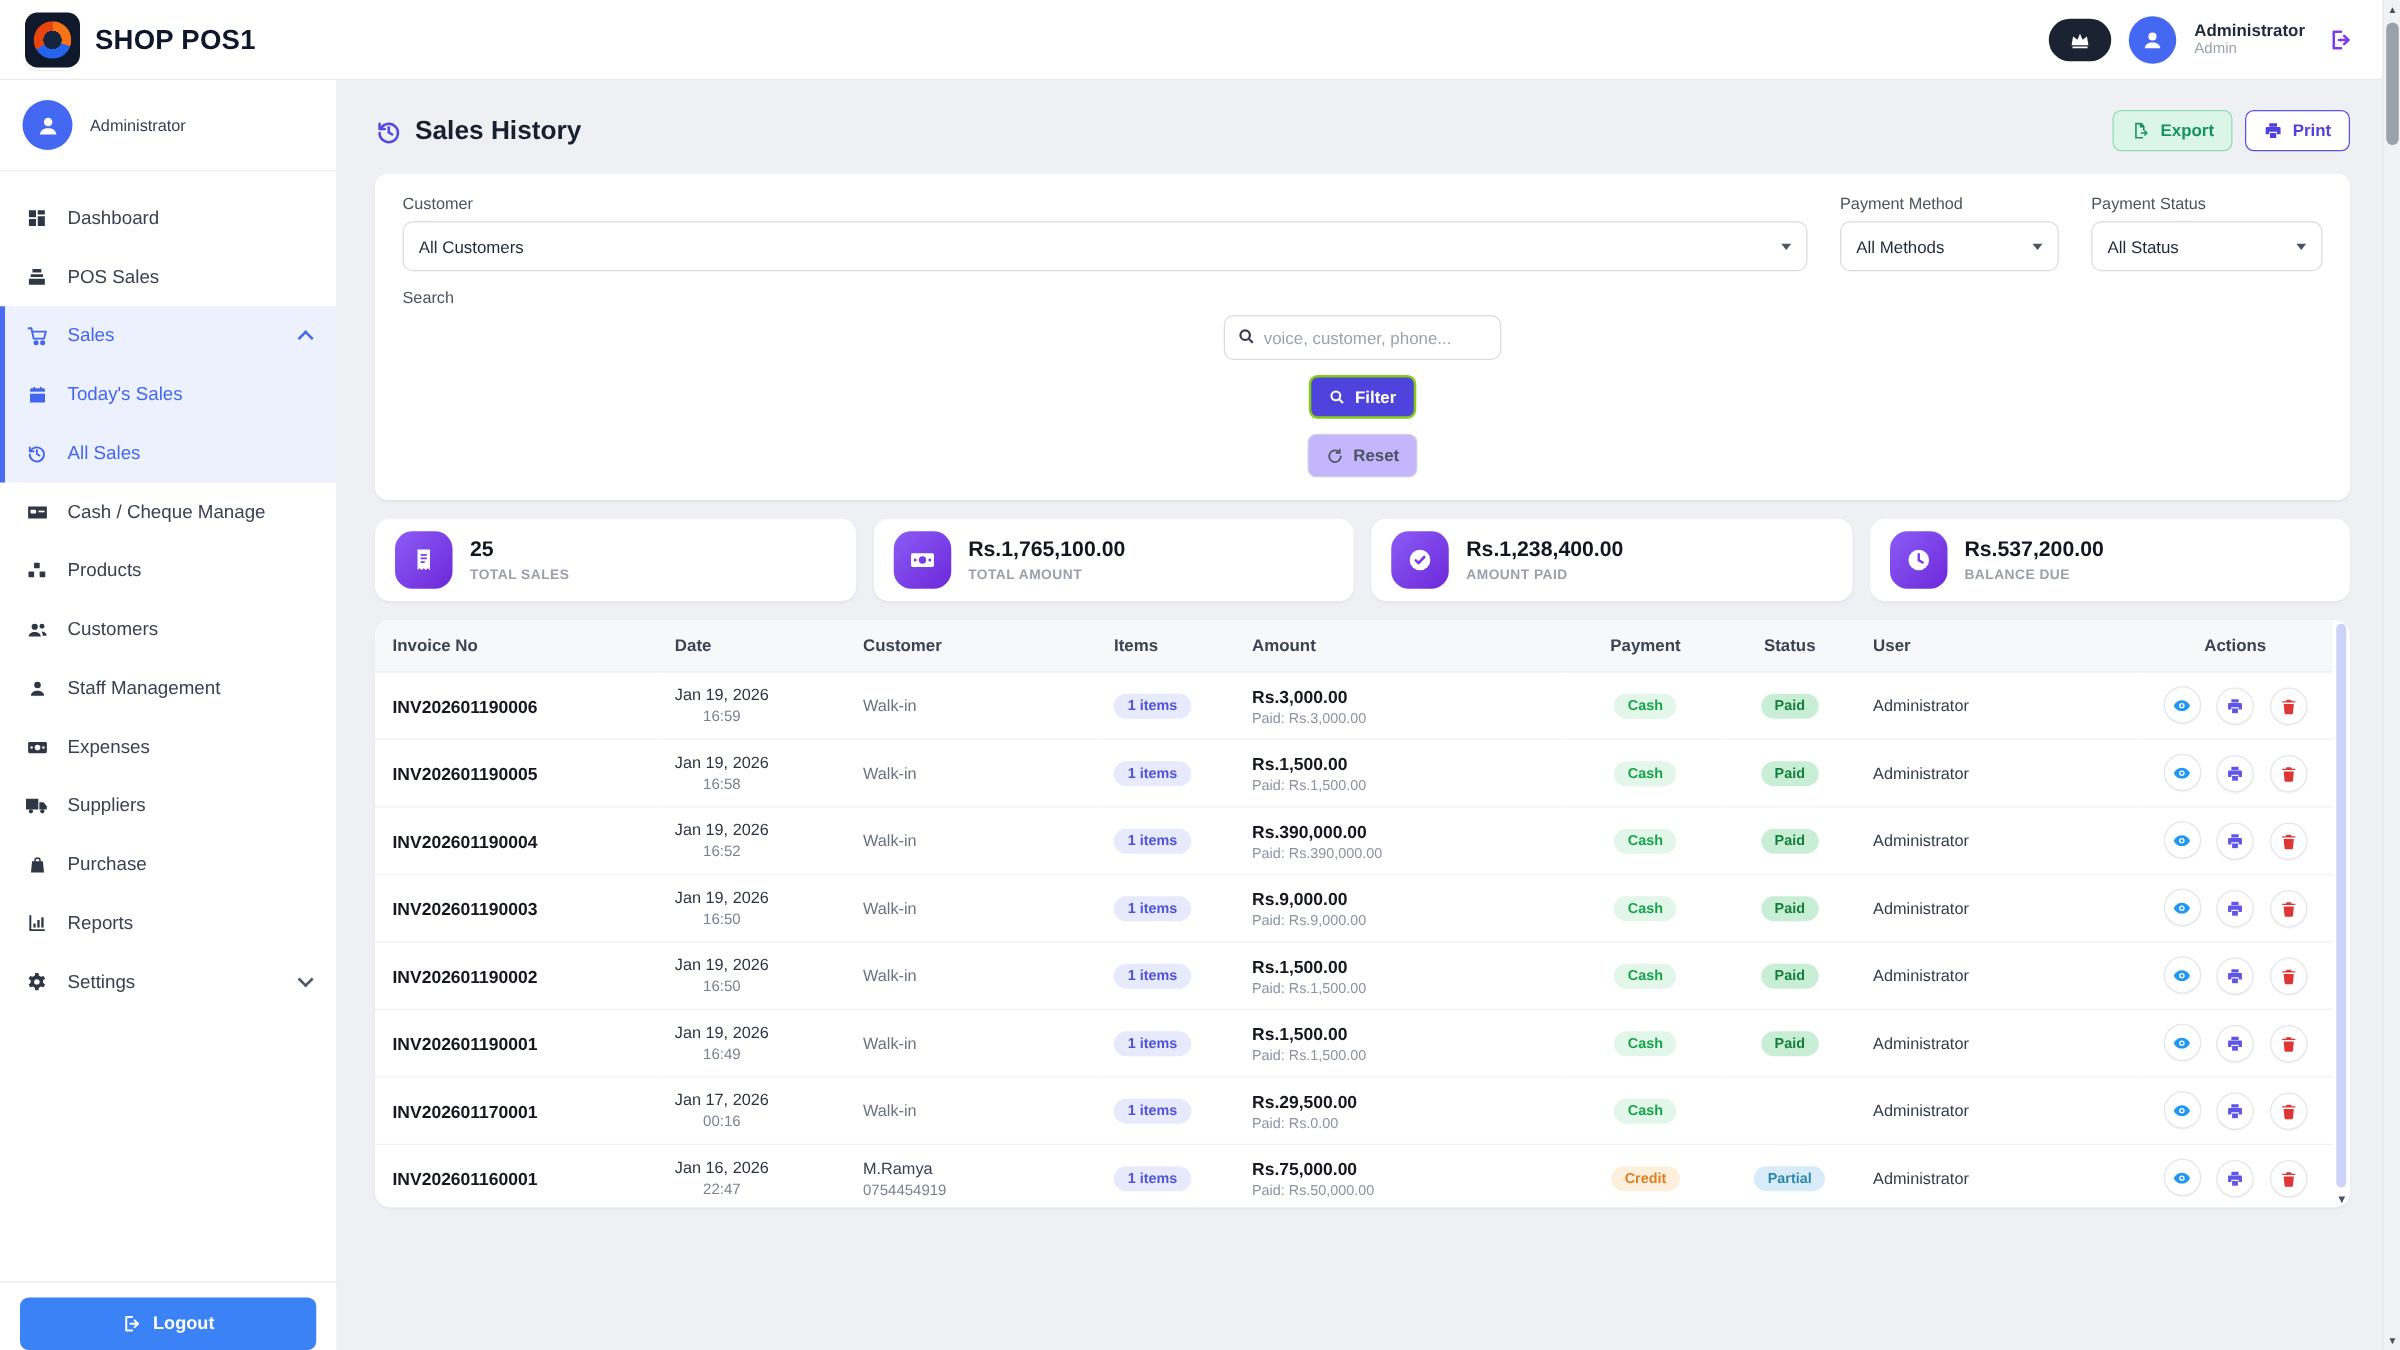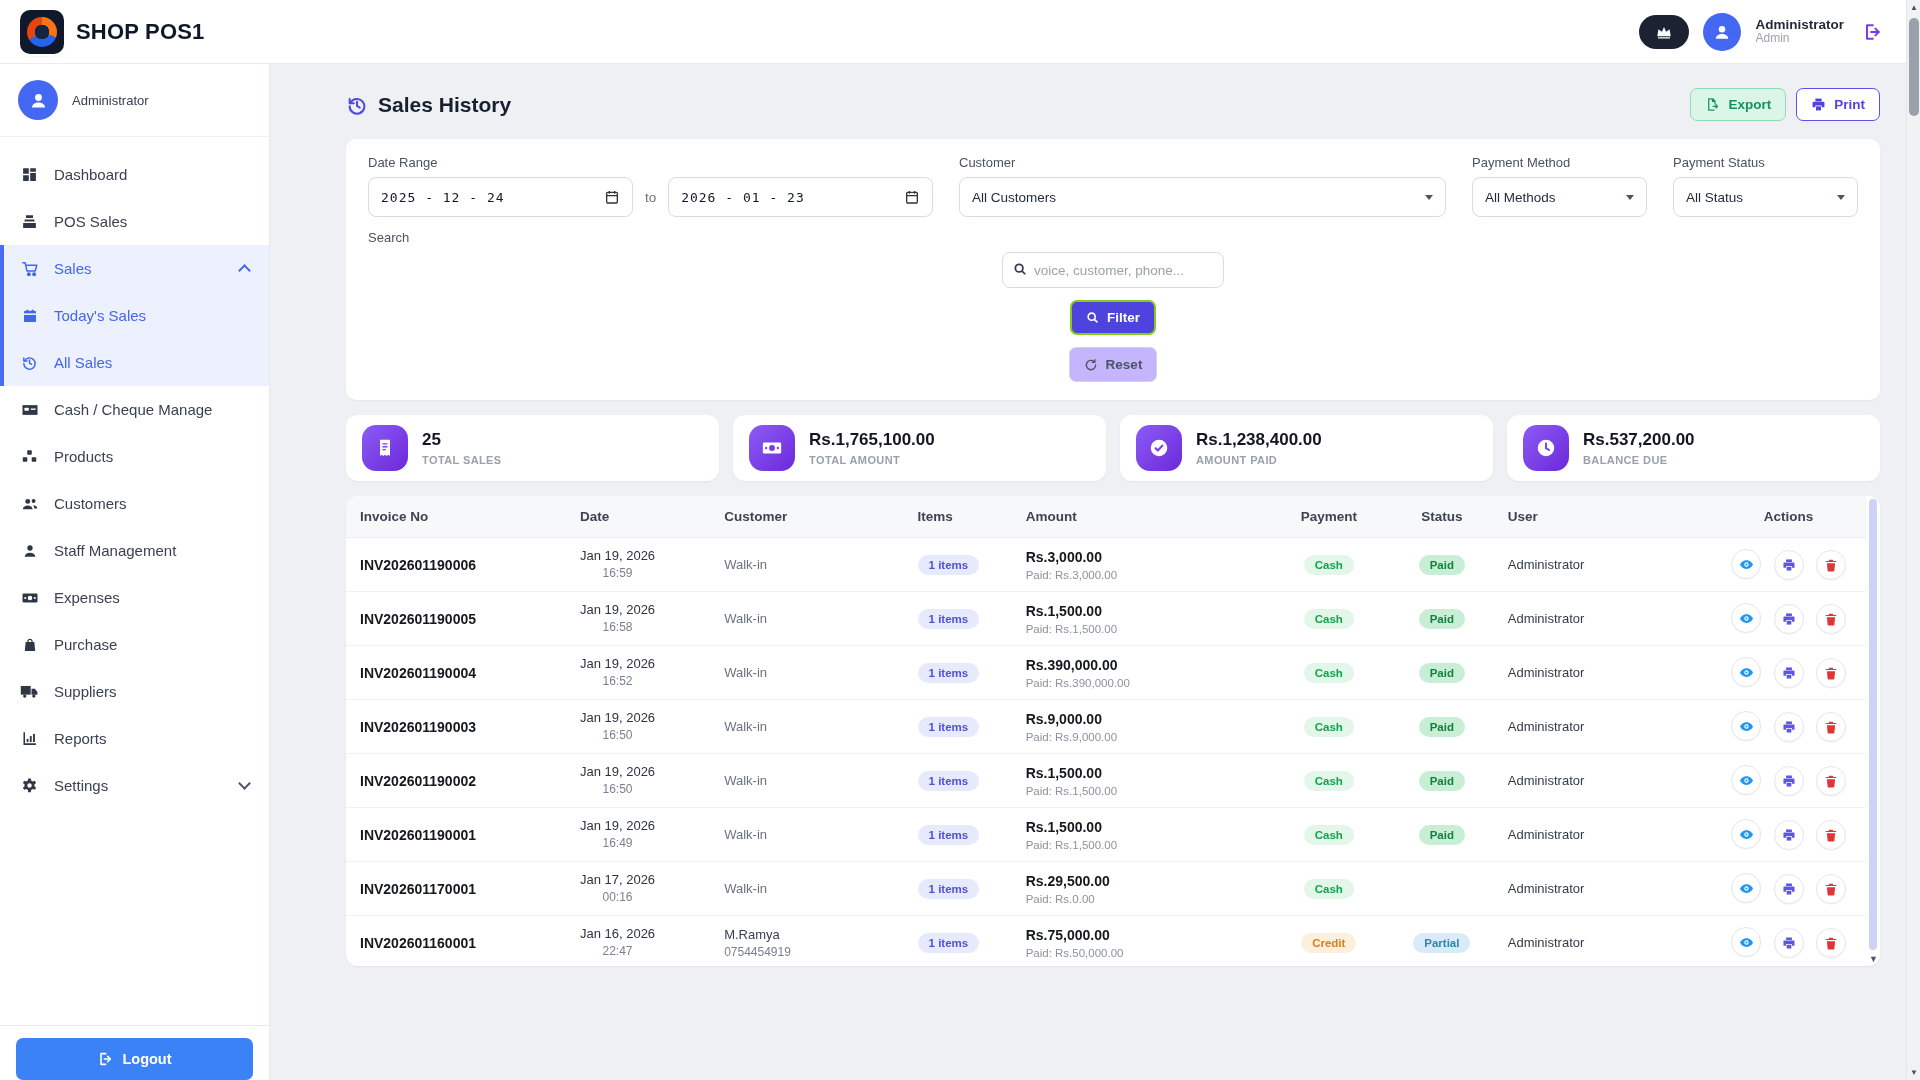--- a/index.html
+++ b/index.html
@@ -37,21 +37,21 @@
   .nav-group-active { background:#edf1fd; border-left:4px solid #4a6cf3; }
   .nav-group-active .nav-item { padding-left:16px; color:#4266f1; }
   .nav-group-active .nav-ico { color:#4266f1; }
   .chev { width:9px; height:9px; border-right:2.2px solid currentColor; border-bottom:2.2px solid currentColor; margin-left:auto; flex:0 0 auto; }
   .chev.up { transform:rotate(-135deg); margin-top:4px; }
   .chev.down { transform:rotate(45deg); margin-top:-4px; color:#4b5563; }
   .sidebar-bottom { position:absolute; left:0; right:0; bottom:-12px; border-top:1px solid #e7e9ee; padding:12px 16px; background:#fff; }
   .logout-btn { width:100%; height:42px; background:#3b82f6; color:#fff; border:none; border-radius:7px; font-size:14.5px; font-weight:700; display:flex; align-items:center; justify-content:center; gap:9px; cursor:pointer; font-family:inherit; }
 
   
-  .main { flex:1; padding:24px 26px 0 30px; overflow:hidden;margin-left:46px; }
+  .main { flex:1; padding:24px 26px 0 30px; overflow:hidden; }
   .page-head { display:flex; align-items:center; justify-content:space-between; margin-bottom:18px; }
   .page-title-wrap { display:flex; align-items:center; gap:10px; }
   .page-title { font-size:21px; font-weight:700; color:#17202e; }
   .head-btns { display:flex; gap:10px; }
   .btn { display:flex; align-items:center; gap:8px; height:33px; padding:0 14px; border-radius:7px; font-size:13.5px; font-weight:700; cursor:pointer; font-family:inherit; }
   .btn-export { background:#dcf5e9; border:1px solid #8edcb2; color:#14935f; }
   .btn-print { background:#fff; border:1px solid #5b51e8; color:#5042e0; }
 
   
   .card { background:#fff; border-radius:10px; box-shadow:0 1px 2px rgba(16,24,40,.05); }
@@ -277,37 +277,37 @@
                 <rect x="2" y="6" width="20" height="12" rx="1.5"></rect>
                 <circle cx="12" cy="12" r="3" fill="#fff"></circle>
                 <rect x="4.5" y="10.8" width="2.4" height="2.4" fill="#fff"></rect>
                 <rect x="17.1" y="10.8" width="2.4" height="2.4" fill="#fff"></rect>
               </svg>
             </span>
           <span>Expenses</span>
         </div>
         <div class="nav-item">
           <span class="nav-ico">
-              <svg width="16" height="16" viewBox="0 0 24 24" fill="currentColor">
-                <path d="M5.5 7.5h13L19.8 21H4.2z"></path>
-                <path d="M9 10V6.5a3 3 0 0 1 6 0V10" fill="none" stroke="currentColor" stroke-width="1.8"></path>
-              </svg>
-            </span>
-          <span>Purchase</span>
-        </div>
-        <div class="nav-item">
-          <span class="nav-ico">
               <svg width="19" height="19" viewBox="0 0 24 24" fill="currentColor">
                 <path d="M1 5h12.5v11H1z"></path>
                 <path d="M14.5 8.5h4.3l3.2 4.1V16h-7.5z"></path>
                 <circle cx="6" cy="17.8" r="2.1"></circle>
                 <circle cx="17.5" cy="17.8" r="2.1"></circle>
               </svg>
             </span>
           <span>Suppliers</span>
+        </div>
+        <div class="nav-item">
+          <span class="nav-ico">
+              <svg width="16" height="16" viewBox="0 0 24 24" fill="currentColor">
+                <path d="M5.5 7.5h13L19.8 21H4.2z"></path>
+                <path d="M9 10V6.5a3 3 0 0 1 6 0V10" fill="none" stroke="currentColor" stroke-width="1.8"></path>
+              </svg>
+            </span>
+          <span>Purchase</span>
         </div>
         <div class="nav-item">
           <span class="nav-ico">
               <svg width="17" height="17" viewBox="0 0 24 24" fill="currentColor">
                 <path d="M3.5 21V3h2.2v15.8H21V21z"></path>
                 <rect x="8" y="12.5" width="2.6" height="4.5"></rect>
                 <rect x="12.5" y="8.5" width="2.6" height="8.5"></rect>
                 <rect x="17" y="5.5" width="2.6" height="11.5"></rect>
               </svg>
             </span>
@@ -362,40 +362,20 @@
                 <path d="M4 7.5h16c.8 0 1.5.7 1.5 1.5v7.5H17v-3H7v3H2.5V9c0-.8.7-1.5 1.5-1.5z"></path>
                 <rect x="8" y="15" width="8" height="6.5"></rect>
               </svg>
             <span>Print</span>
           </button>
         </div>
       </div>
 
       <section class="card filter-card">
         <div class="f-row1">
-          <div class="f-date-group">
-            <div class="f-label">Date Range</div>
-            <div class="date-pair">
-              <div class="input-box date-input">
-                <span class="date-val">2025 - 12 - 24</span>
-                <svg width="16" height="16" viewBox="0 0 24 24" fill="none" stroke="#333" stroke-width="2">
-                    <rect x="4" y="5" width="16" height="16" rx="1.5"></rect>
-                    <path d="M4 10h16M8 3v4M16 3v4"></path>
-                  </svg>
-              </div>
-              <span class="to-label">to</span>
-              <div class="input-box date-input">
-                <span class="date-val">2026 - 01 - 23</span>
-                <svg width="16" height="16" viewBox="0 0 24 24" fill="none" stroke="#333" stroke-width="2">
-                    <rect x="4" y="5" width="16" height="16" rx="1.5"></rect>
-                    <path d="M4 10h16M8 3v4M16 3v4"></path>
-                  </svg>
-              </div>
-            </div>
-          </div>
           <div class="f-customer">
             <div class="f-label">Customer</div>
             <div class="select-box">
               <span>All Customers</span>
               <span class="caret"></span>
             </div>
           </div>
           <div class="f-method">
             <div class="f-label">Payment Method</div>
             <div class="select-box">

